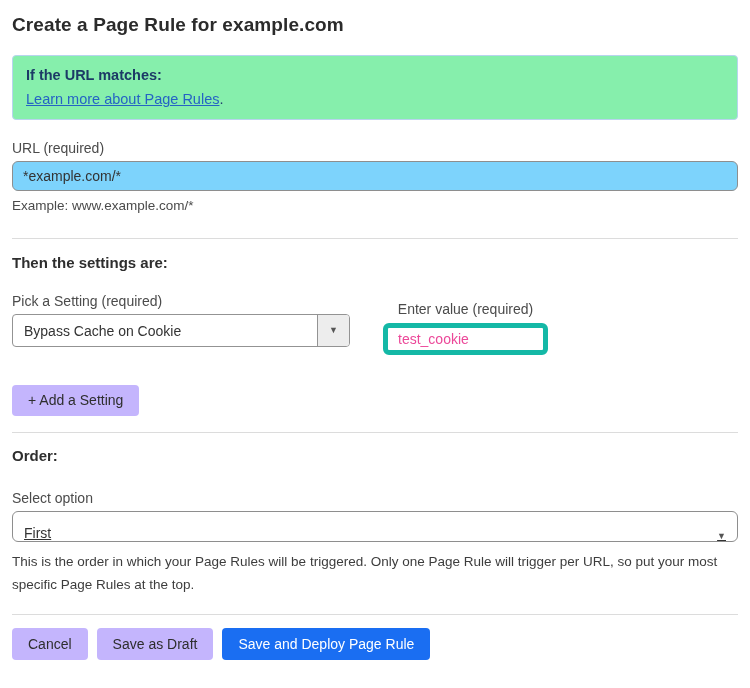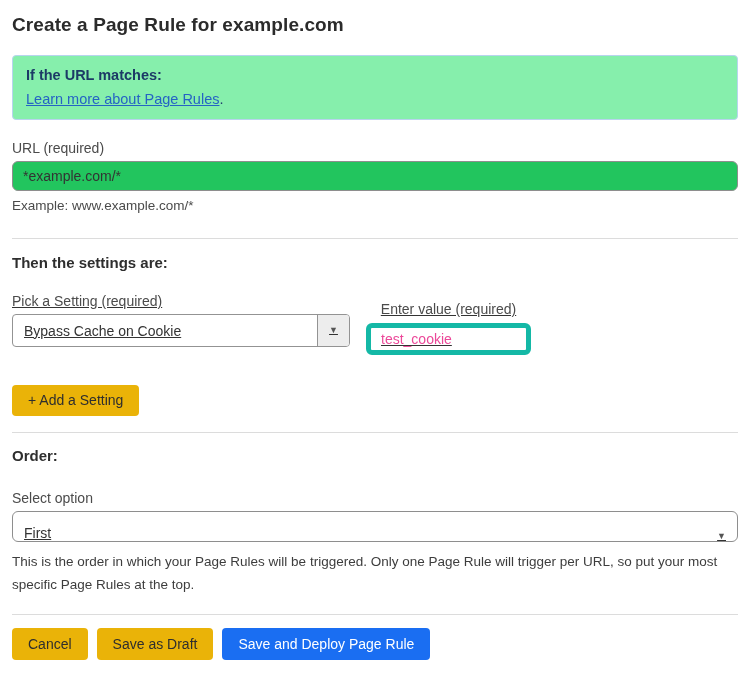--- a/index.html
+++ b/index.html
@@ -50,21 +50,21 @@
     display: block;
     width: 100%;
     margin-top: 5px;
     height: 30px;
     border: 1px solid #8e8e8e;
     border-radius: 6px;
     padding: 0 10px;
     font-size: 14px;
     color: #333;
     font-family: "Liberation Sans", "DejaVu Sans", sans-serif;
-    background: #22c55e;
+    background: #7dd3fc;
     outline: none;
   }
   .helper-text {
     margin-top: 7px;
     font-size: 13.5px;
     color: #4b4b4b;
   }
 
   .divider {
     border: none;
@@ -74,23 +74,22 @@
 
   .section-heading {
     margin-top: 15px;
     font-size: 15px;
     font-weight: bold;
     color: #2e2e2e;
   }
 
   .settings-row {
     display: flex;
-    gap: 16px;
+    gap: 33px;
     margin-top: 2px;
-    text-decoration: underline;
   }
   .settings-col-label {
     margin-top: 20px;
     font-size: 14px;
     color: #4b4b4b;
   }
   .col-value { margin-top: 8px; }
 
   .dropdown {
     margin-top: 5px;
@@ -145,21 +144,21 @@
     border: none;
     border-radius: 4px;
     font-size: 14px;
     font-family: "Liberation Sans", "DejaVu Sans", sans-serif;
     cursor: pointer;
     padding: 0 16px;
     height: 32px;
     line-height: 32px;
   }
   .btn-gray {
-    background: #eab308;
+    background: #c4b5fd;
     color: #2e2e2e;
   }
   .btn-blue {
     background: #1a6ef2;
     color: #ffffff;
   }
   .add-setting-btn {
     margin-top: 30px;
     height: 31px;
     line-height: 31px;

